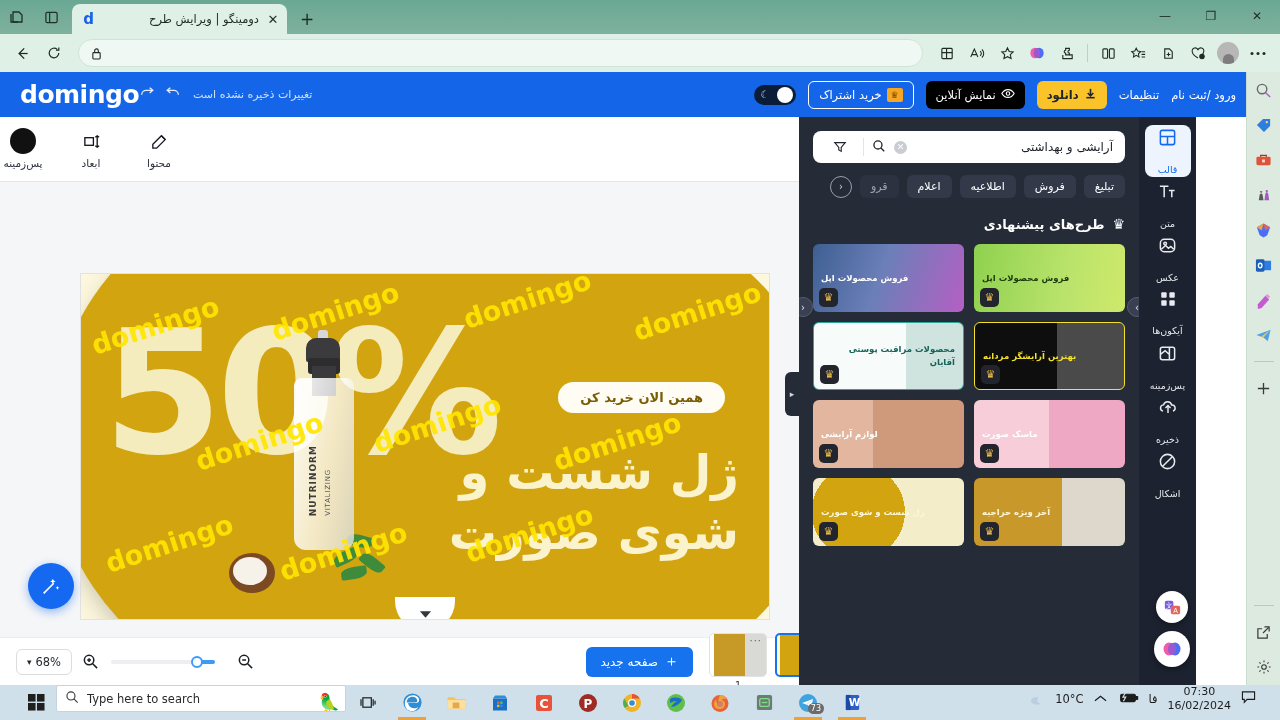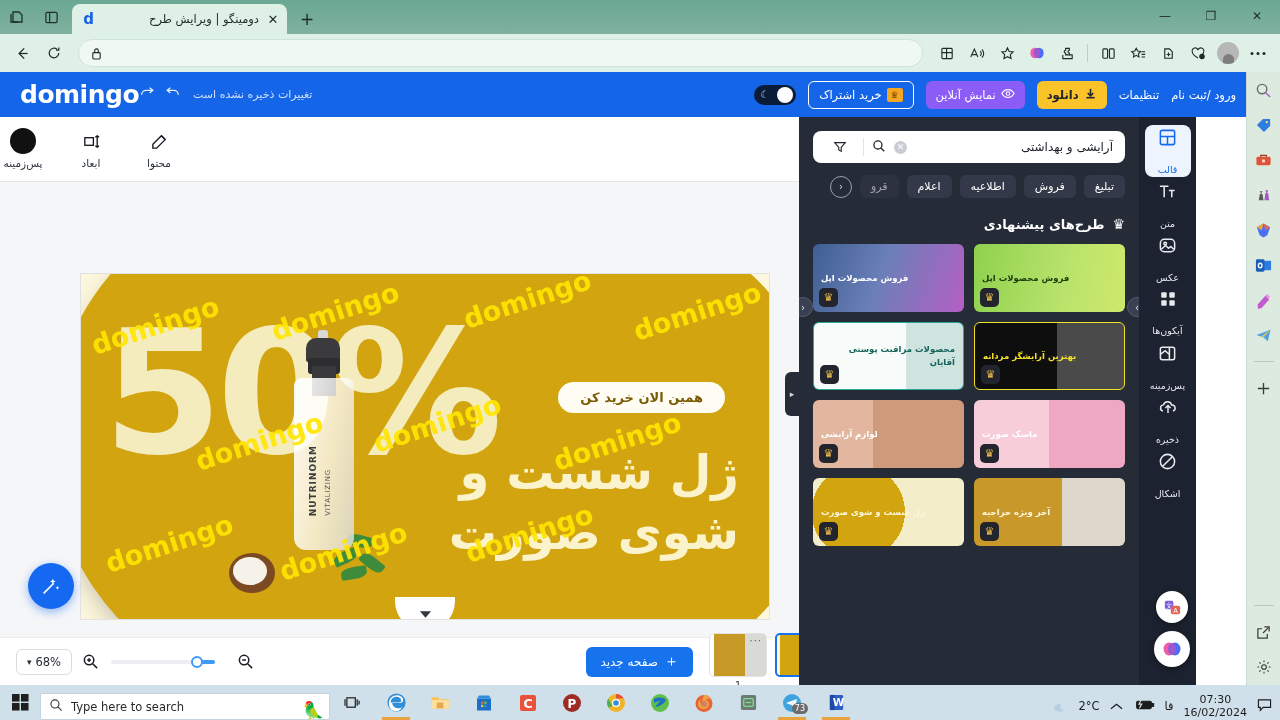--- a/index.html
+++ b/index.html
@@ -99,21 +99,21 @@
     width: 42px; height: 20px; background: #0b1c38; border-radius: 12px;
     display: flex; align-items: center; padding: 2px; position: relative;
   }
   .toggle-knob { width: 16px; height: 16px; border-radius: 50%; background: #fff; position: absolute; right: 3px; }
   .toggle-moon { position: absolute; left: 6px; color: #cfd9ea; font-size: 10px; }
   .btn {
     height: 28px; border-radius: 6px; display: flex; align-items: center; gap: 5px;
     padding: 0 10px; font-size: 11.5px; direction: rtl; white-space: nowrap; cursor: pointer;
   }
   .btn-outline { border: 1px solid #ffffff; color: #fff; background: transparent; }
-  .btn-blue { background: #8b5cf6; color: #fff; }
+  .btn-blue { background: #000000; color: #fff; }
   .btn-yellow { background: #fbc32a; color: #20242c; font-weight: 600; }
   .hdr-link { color: #fff; font-size: 11.5px; direction: rtl; cursor: pointer; }
   .crown-badge {
     width: 16px; height: 14px; background: #f5a623; border-radius: 2px;
     display:flex; align-items:center; justify-content:center; font-size: 9px; color: #7a4a00;
   }
 
   
   .editor-toolbar {
     position: absolute; top: 45px; left: 0; width: 849px; height: 65px;
@@ -312,21 +312,21 @@
   }
   .panel-fab2 {
     position: absolute; right: 6px; bottom: 18px; width: 36px; height: 36px; border-radius: 50%;
     background: #fff; display: flex; align-items: center; justify-content: center; font-size: 16px;
     box-shadow: 0 2px 6px rgba(0,0,0,.4); z-index: 9;
   }
 
   
   .taskbar {
     position: absolute; left: 0; bottom: 0; width: 1280px; height: 35px;
-    background: #cfe0ea; display: flex; align-items: flex-end; padding: 0 0;
+    background: #cfe0ea; display: flex; align-items: flex-start; padding: 0 16px;
   }
   .start-btn { width: 40px; height: 35px; display: flex; align-items: center; justify-content: center; }
   .tb-search {
     width: 290px; height: 27px; background: #fff; border: 1px solid #c4d3dd; border-radius: 2px;
     display: flex; align-items: center; gap: 8px; padding: 0 8px; position: relative; overflow: hidden;
   }
   .tb-search .ph { font-size: 11.5px; color: #2a2a2a; }
   .tb-bird { position: absolute; right: 4px; bottom: -2px; font-size: 18px; }
   .tb-app { width: 44px; height: 35px; display: flex; align-items: center; justify-content: center;
     position: relative; font-size: 18px; }
@@ -986,21 +986,21 @@
           <text x="12" y="14" font-size="11" fill="#fff" text-anchor="middle" font-family="DejaVu Sans" font-weight="bold">W</text>
         </svg>
     </div>
 
     <div class="tray">
       <span class="tray-item">
         <svg width="20" height="14" viewBox="0 0 22 14">
             <ellipse cx="8" cy="9" rx="7" ry="4.2" fill="#b9cfe0"></ellipse>
             <ellipse cx="14" cy="8" rx="6" ry="4.5" fill="#cfe0ec"></ellipse>
           </svg>
-        <span>2°C</span>
+        <span>10°C</span>
       </span>
       <span class="tray-ico">
         <svg width="13" height="9" viewBox="0 0 14 9" fill="none" stroke="#1c1c1c" stroke-width="1.3">
             <path d="M1 7l6-5 6 5"></path>
           </svg>
       </span>
       <span class="tray-ico">
         <svg width="22" height="13" viewBox="0 0 24 13" fill="none" stroke="#1c1c1c" stroke-width="1.2">
             <rect x="4" y="3" width="16" height="8" rx="1.4" fill="#1c1c1c"></rect>
             <rect x="20.5" y="5.5" width="2" height="3" fill="#1c1c1c"></rect>

